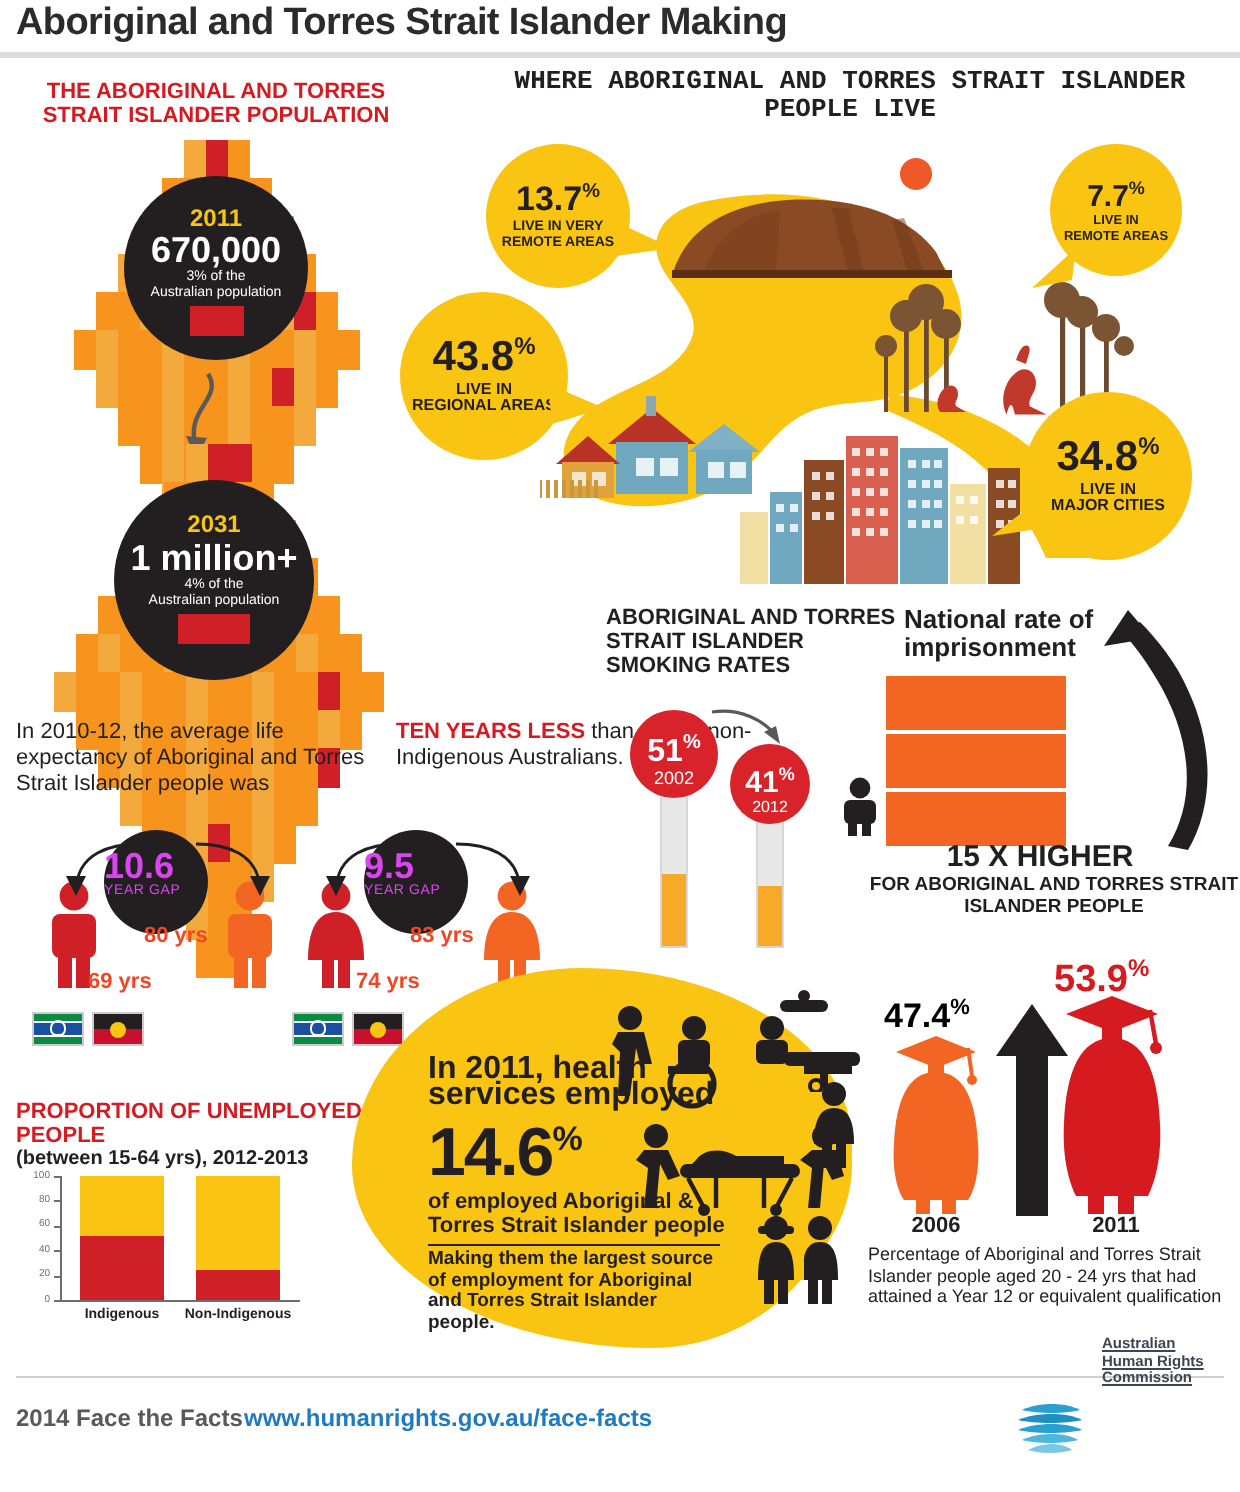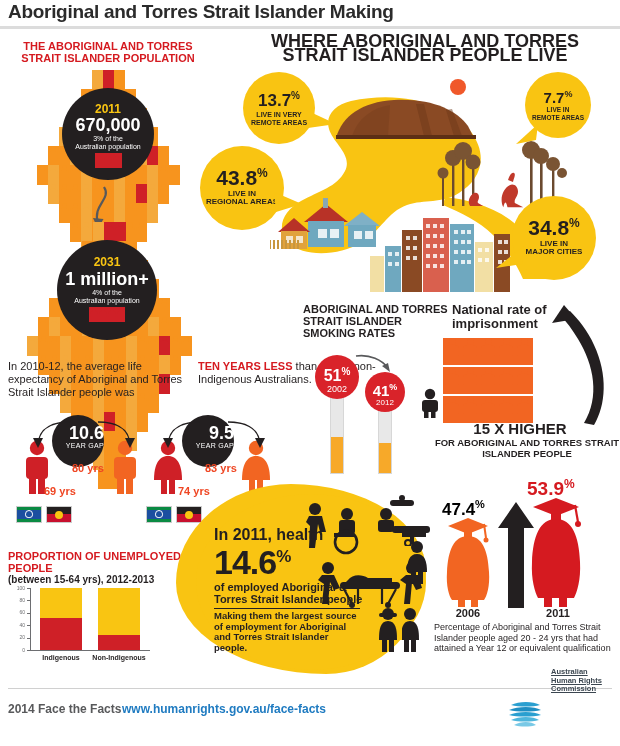--- a/index.html
+++ b/index.html
@@ -31,21 +31,21 @@
   .cmini .p i{width:4px;height:4px;left:2.5px;}
   .cmini .p b{width:8px;height:6px;left:0.5px;top:4px;}
   .cmini .p u{top:9px;height:5px;left:1.5px;width:2px;}
   .cmini .p s{top:9px;height:5px;left:5.5px;width:2px;}
   
   #popArrow{left:86px;top:185px;}
   
   #le-text-left{left:8px;top:360px;width:185px;font-size:11px;line-height:13px;}
   #le-text-right{left:198px;top:360px;width:180px;font-size:11px;line-height:13px;}
   #le-text-right .hl{color:#d51a20;font-weight:bold;}
-  .gapcirc{width:52px;height:52px;border-radius:50%;background:#231f20;color:#ffffff;text-align:right;}
+  .gapcirc{width:52px;height:52px;border-radius:50%;background:#231f20;color:#d946ef;text-align:left;}
   .gapnum{font-size:18px;font-weight:bold;line-height:18px;padding-top:9px;}
   .gaplbl{font-size:7px;letter-spacing:0.3px;}
   #gapM{left:52px;top:415px;}
   #gapF{left:182px;top:415px;}
   .yrs{position:absolute;font-size:11px;font-weight:bold;color:#ef4623;}
   .flagpair{position:absolute;font-size:0;}
   .flagT,.flagA{display:inline-block;width:24px;height:15px;vertical-align:top;position:relative;margin-right:4px;border:0.5px solid #ccc;}
   .flagT{background:linear-gradient(to bottom,#0a8a43 0 22%,#1b4fa0 22% 78%,#0a8a43 78% 100%);}
   .flagT:before{content:"";position:absolute;left:0;top:18%;width:100%;height:64%;background:linear-gradient(to bottom,transparent 0 8%,#fff 8% 14%,transparent 14% 86%,#fff 86% 92%,transparent 92% 100%);}
   .flagT:after{content:"";position:absolute;left:8px;top:3px;width:8px;height:8px;border:1.5px solid #fff;border-radius:50% 50% 40% 40%;box-sizing:border-box;}
@@ -57,21 +57,21 @@
   #unemp-title .t2{font-size:10px;font-weight:bold;color:#231f20;line-height:11px;}
   #chart{left:10px;top:578px;width:180px;height:90px;}
   .axis-line{position:absolute;background:#6d6e71;}
   .ytick{position:absolute;font-size:5px;color:#6d6e71;text-align:right;width:13px;line-height:5px;}
   .tickmark{position:absolute;width:3px;height:1px;background:#6d6e71;}
   .bar{position:absolute;width:42px;}
   .bar .top{position:absolute;left:0;width:100%;background:#f9c512;}
   .bar .bot{position:absolute;left:0;bottom:0;width:100%;background:#cf2027;}
   .barlbl{position:absolute;font-size:7px;font-weight:bold;color:#231f20;text-align:center;width:70px;}
   
-  #map-heading{left:250px;top:34px;width:350px;text-align:center;font-size:18px;font-weight:bold;line-height:14px;text-transform:uppercase;}
+  #map-heading{left:250px;top:34px;width:350px;text-align:center;font-size:13px;font-weight:bold;line-height:14px;text-transform:uppercase;font-family:Liberation Mono, monospace;}
   .bubble{position:absolute;border-radius:50%;background:#f9c412;text-align:center;color:#231f20;}
   .bub-num{font-weight:bold;}
   .bub-lbl{font-weight:bold;line-height:8px;text-transform:uppercase;}
   #b137{left:243px;top:72px;width:72px;height:72px;}
   #b77{left:525px;top:72px;width:66px;height:66px;}
   #b438{left:200px;top:146px;width:84px;height:84px;}
   #b348{left:512px;top:196px;width:84px;height:84px;}
   #blob-map{left:255px;top:95px;width:330px;height:190px;}
   
   #smoke-title{left:303px;top:303px;width:150px;font-size:11px;font-weight:bold;line-height:12px;text-transform:uppercase;}
@@ -542,20 +542,21 @@
     <rect x="13" y="33" width="5" height="13" fill="#231f20"></rect>
   <circle cx="34" cy="8" r="6" fill="#231f20"></circle>
   <path d="M34 15 C26 15 25 24 25 34 L43 34 C43 24 42 15 34 15 Z" fill="#231f20"></path>
   <rect x="28" y="33" width="5" height="13" fill="#231f20"></rect>
     <rect x="35" y="33" width="5" height="13" fill="#231f20"></rect>
   <rect x="21" y="18" width="5" height="16" fill="#f9c412"></rect>
 </svg>
 
 <div class="abs" id="health-text">
   <div class="ht1">In 2011, health</div>
+  <div class="ht1">services employed</div>
   <div class="ht-big">
     <span>14.6</span><span class="ht-pct">%</span>
   </div>
   <div class="ht2" style="margin-top:3px;">of employed Aboriginal &amp;</div>
   <div class="ht2">Torres Strait Islander people</div>
   <div class="ht-rule"></div>
   <div class="ht3">Making them the largest source of employment for Aboriginal and Torres Strait Islander people.</div>
 </div>
 
 <div class="abs" id="edu-474">

